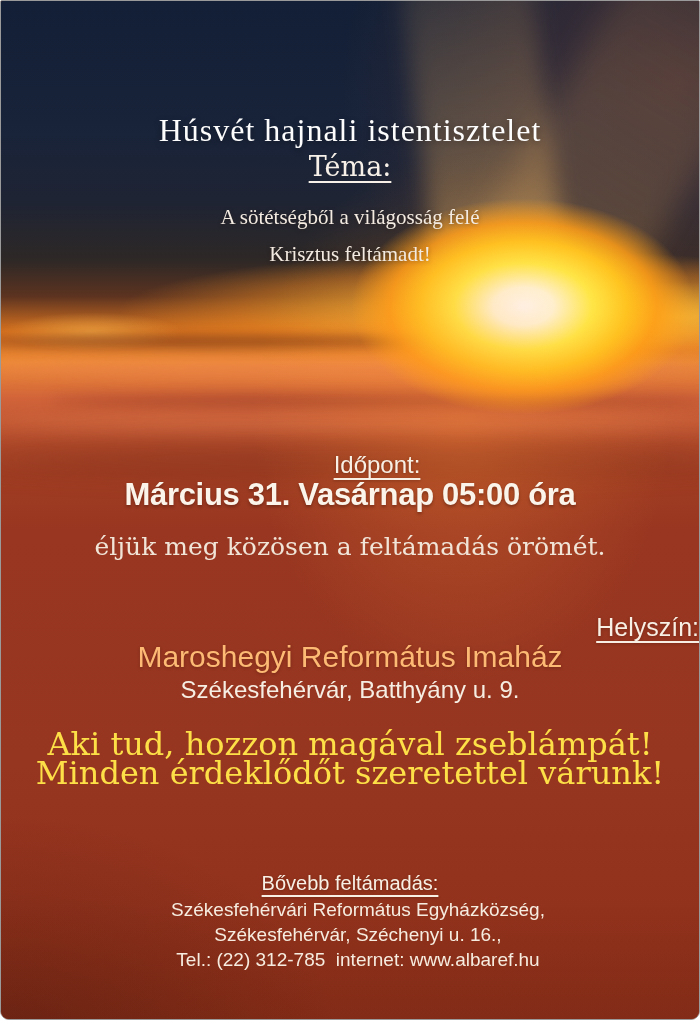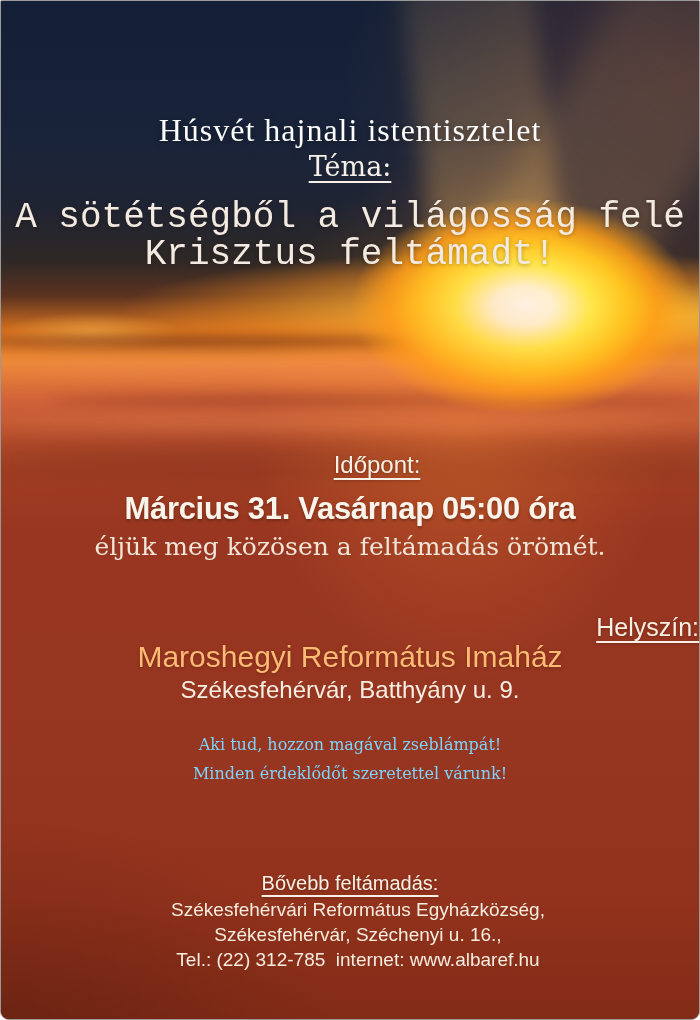--- a/index.html
+++ b/index.html
@@ -109,41 +109,40 @@
   .label-serif {
     font-family: "DejaVu Serif", serif;
     text-decoration: underline;
     text-underline-offset: 5px;
     text-decoration-thickness: 1.5px;
   }
   .tema { top: 150px; font-size: 27px; color: #f6f0e8; }
 
   .theme-lines {
     top: 198px;
-    font-family: Liberation Mono, monospace;
-    font-size: 36px; line-height: 37px;
+    font-family: Liberation Serif, serif;
+    font-size: 21px; line-height: 37px;
     color: #f3ebe1;
     text-shadow: 0 1px 4px rgba(40,20,10,0.35);
   }
 
   .label-sans {
     text-decoration: underline;
     text-underline-offset: 5px;
     text-decoration-thickness: 1.5px;
     color: #f8f0e5;
     text-shadow: 0 1px 3px rgba(60,20,10,0.35);
   }
   .idopont { top: 450px; font-size: 24px; padding-left: 27px; }
 
   .datetime {
     top: 476px;
     font-size: 31px; font-weight: bold; letter-spacing: -0.3px;
     color: #faf4ea;
     text-shadow: 0 2px 3px rgba(60,20,10,0.40);
-    margin-top: 14px;
   }
 
   .desc {
     top: 531px;
     font-family: "DejaVu Serif", serif;
     font-size: 25px; line-height: 30px;
     color: #f1e5d8;
   }
 
   .helyszin { top: 612px; font-size: 25px; text-align: right; }
@@ -151,22 +150,22 @@
   .venue {
     top: 639px;
     font-size: 30px; color: #fdba74;
     text-shadow: 0 1px 3px rgba(60,20,10,0.35);
   }
   .venue-addr { top: 675px; font-size: 24px; color: #f6eee2; }
 
   .note {
     top: 729px;
     font-family: "DejaVu Serif", serif;
-    font-size: 16px; line-height: 29px;
-    color: #7dd3fc;
+    font-size: 32px; line-height: 29px;
+    color: #fde047;
   }
 
   .info-label { top: 871px; font-size: 20px; }
   .info-lines {
     top: 896px;
     font-size: 19px; line-height: 25px;
     color: #f6ecdf;
   }
   .info-lines div { white-space: pre; padding-left: 16px; }
 </style>

